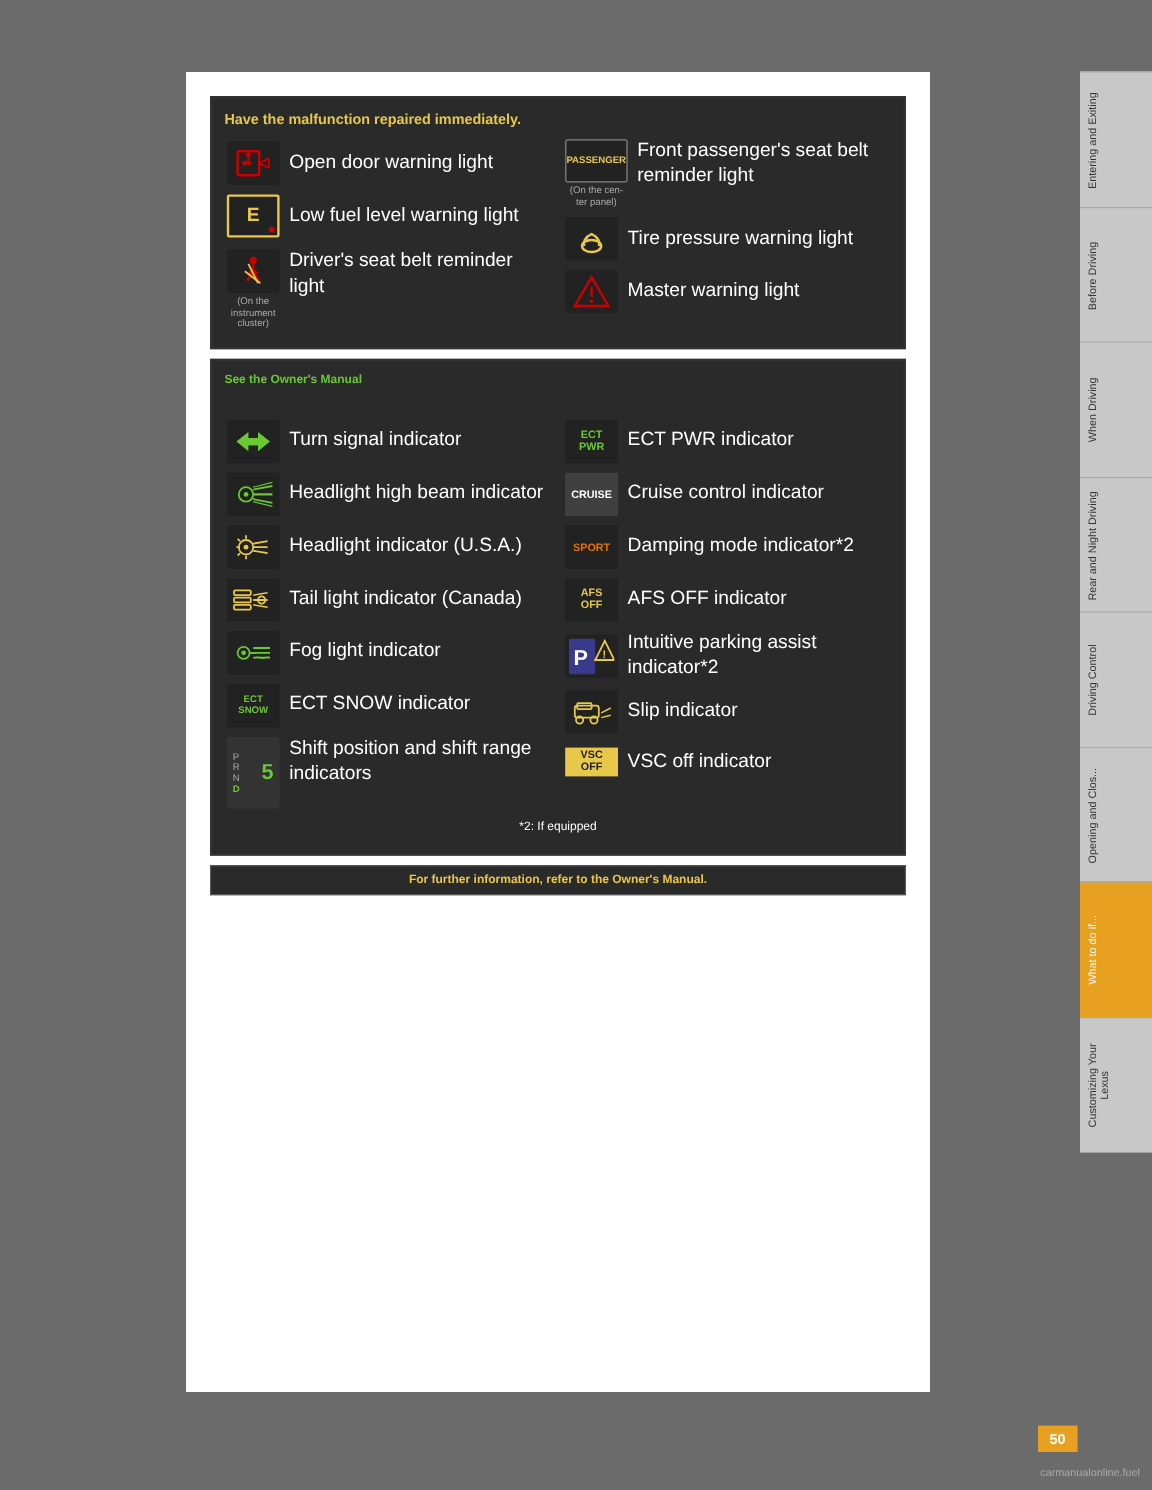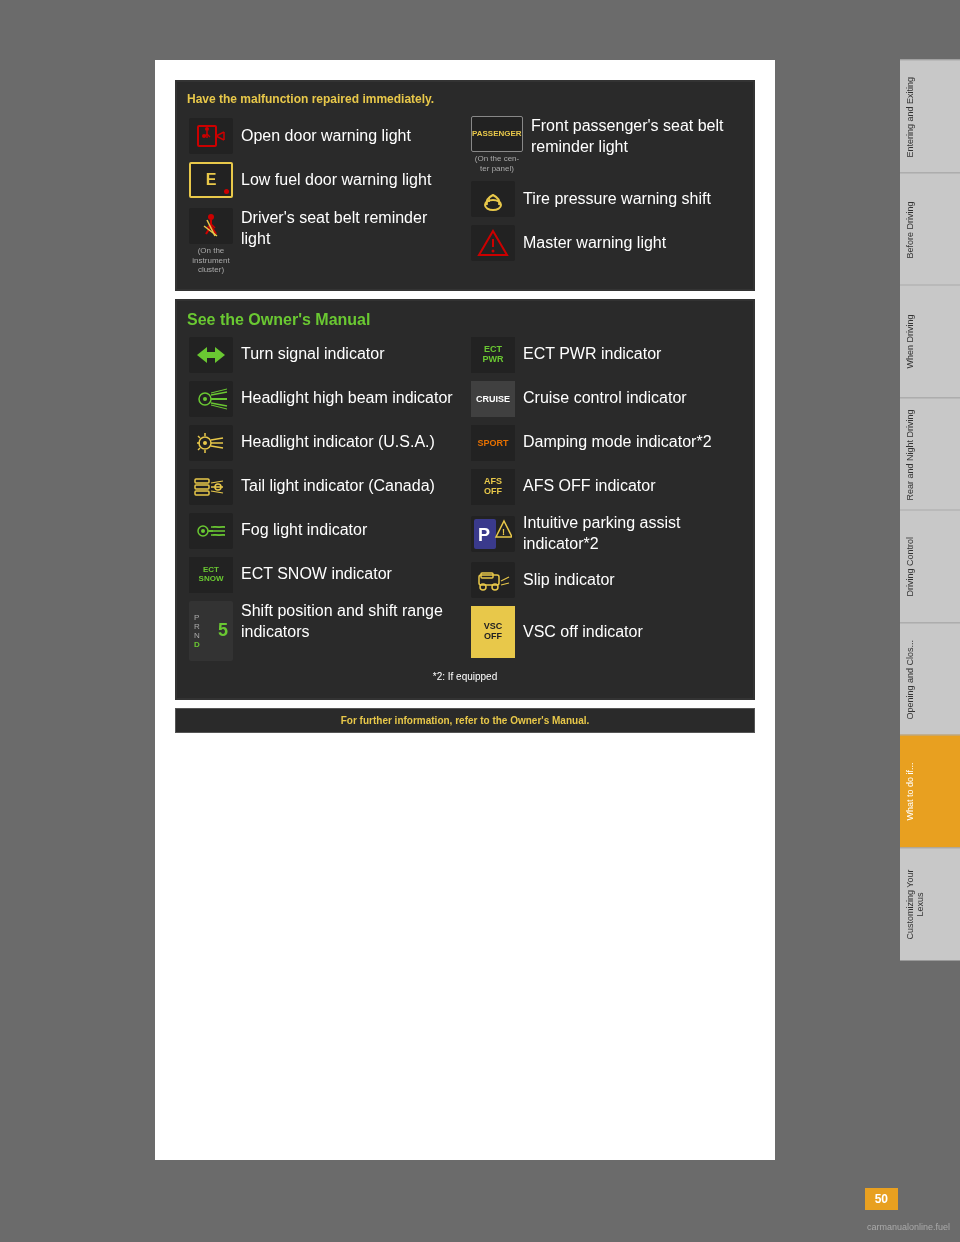--- a/index.html
+++ b/index.html
@@ -37,23 +37,23 @@
 
     .box-title-red {
       color: #e8c84a;
       font-size: 12px;
       font-weight: bold;
       margin-bottom: 8px;
     }
 
     .box-title-green {
       color: #6ac832;
-      font-size: 16px;
-      font-weight: bold;
-      margin-bottom: 4px;
+      font-size: 10px;
+      font-weight: bold;
+      margin-bottom: 24px;
     }
 
     .indicator-grid {
       display: grid;
       grid-template-columns: 1fr 1fr;
       gap: 4px 8px;
     }
 
     .indicator-row {
       display: flex;
@@ -142,21 +142,21 @@
       justify-content: center;
     }
 
     .vsc-badge {
       background: #e8c84a;
       color: #222;
       font-size: 8px;
       font-weight: bold;
       text-align: center;
       width: 44px;
-      height: 52px;
+      height: 24px;
       display: flex;
       flex-direction: column;
       align-items: center;
       justify-content: center;
     }
 
     .ect-snow-badge {
       background: #222;
       color: #6ac832;
       font-size: 7px;
@@ -282,21 +282,21 @@
             </svg>
           </div>
           <div class="indicator-text">Open door warning light</div>
         </div>
 
         <div class="indicator-row">
           <div class="icon-box icon-dark" style="border:2px solid #e8c84a; font-size:18px; color:#e8c84a; font-weight:bold; background:#222; position:relative;">
             <span style="font-size:16px; color:#e8c84a; font-weight:bold;">E</span>
             <span style="position:absolute; bottom:2px; right:2px; width:5px; height:5px; background:#c00; border-radius:50%;"></span>
           </div>
-          <div class="indicator-text">Low fuel door warning light</div>
+          <div class="indicator-text">Low fuel level warning light</div>
         </div>
 
         <div class="indicator-row" style="align-items:flex-start; padding-top:6px;">
           <div style="display:flex;flex-direction:column;align-items:center;margin-right:8px;">
             <div class="icon-box icon-dark" style="margin-right:0; margin-bottom:2px;">
               <svg width="28" height="28" viewBox="0 0 28 28">
                 <circle cx="14" cy="5" r="3" fill="#c00"></circle>
                 <line x1="14" y1="8" x2="14" y2="14" stroke="#c00" stroke-width="2"></line>
                 <line x1="14" y1="14" x2="9" y2="22" stroke="#c00" stroke-width="2"></line>
                 <line x1="14" y1="14" x2="19" y2="22" stroke="#c00" stroke-width="2"></line>
@@ -339,21 +339,21 @@
         </div>
 
         <div class="indicator-row">
           <div class="icon-box icon-dark">
             <svg width="32" height="28" viewBox="0 0 32 28">
               <ellipse cx="16" cy="20" rx="8" ry="5" fill="none" stroke="#e8c84a" stroke-width="2"></ellipse>
               <path d="M10 20 Q8 14 16 10 Q24 14 22 20" fill="none" stroke="#e8c84a" stroke-width="2"></path>
               <text x="11" y="17" font-size="8" fill="#e8c84a" font-weight="bold">!</text>
             </svg>
           </div>
-          <div class="indicator-text">Tire pressure warning shift</div>
+          <div class="indicator-text">Tire pressure warning light</div>
         </div>
 
         <div class="indicator-row">
           <div class="icon-box icon-dark">
             <svg width="32" height="28" viewBox="0 0 32 28">
               <polygon points="16,2 30,26 2,26" fill="none" stroke="#c00" stroke-width="2"></polygon>
               <line x1="16" y1="10" x2="16" y2="18" stroke="#c00" stroke-width="2"></line>
               <circle cx="16" cy="22" r="1.5" fill="#c00"></circle>
             </svg>
           </div>

